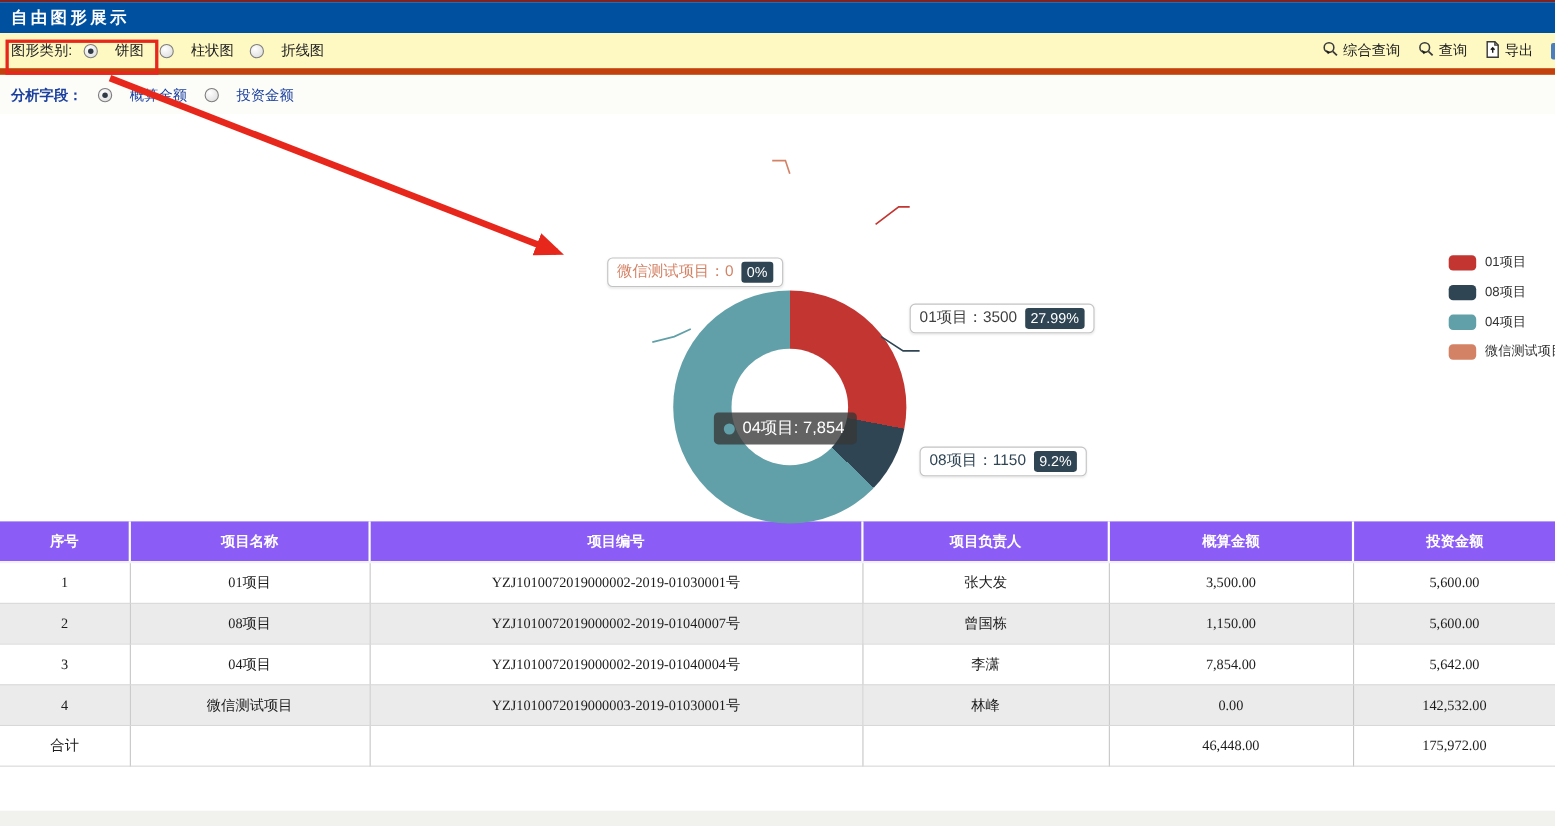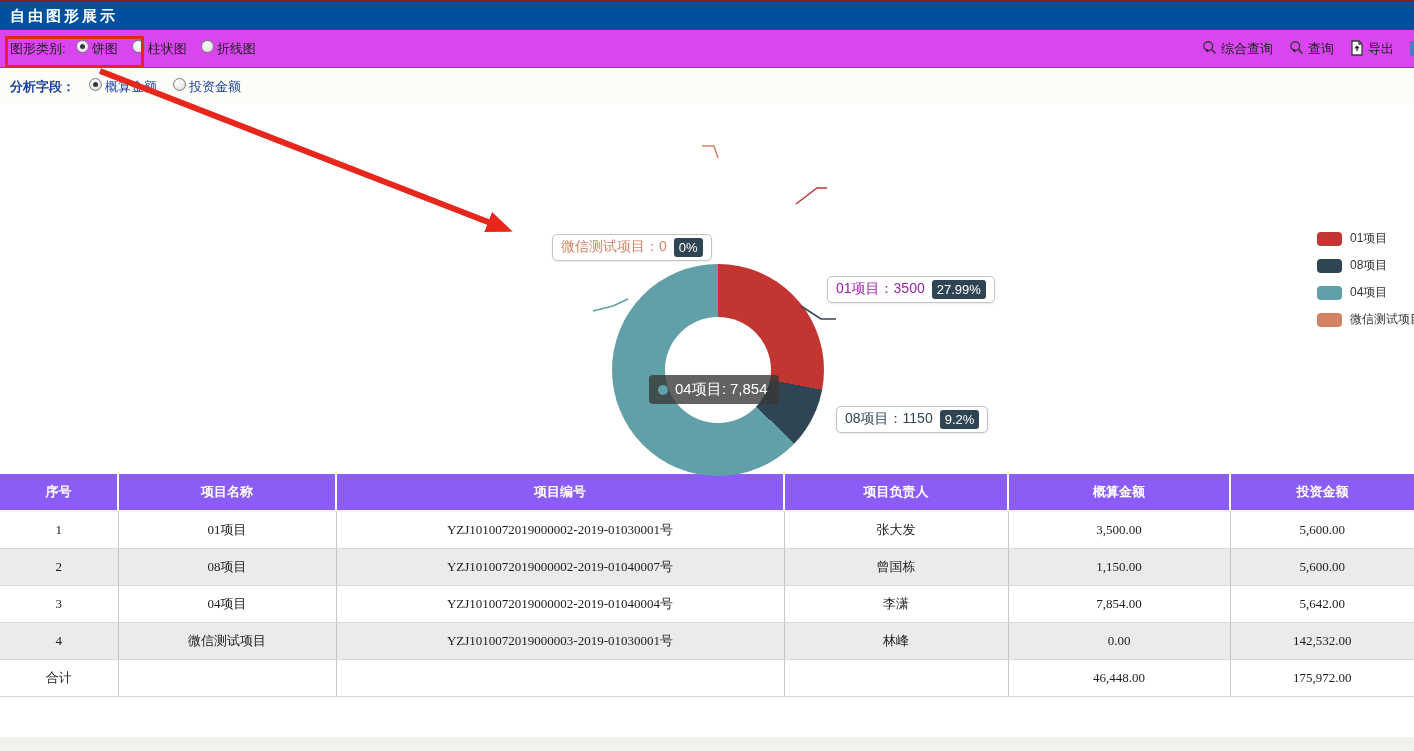--- a/index.html
+++ b/index.html
@@ -7,24 +7,24 @@
     font-family:"Liberation Sans", sans-serif; }
   .page { position:relative; width:1414px; height:751px; }
 
   .top-edge { position:absolute; left:0; top:0; width:1414px; height:2px; background:#7e2222; }
 
   .titlebar { position:absolute; left:0; top:2px; width:1414px; height:28px;
     background:#0050a0; display:flex; align-items:center; padding-left:10px; }
   .titlebar .title { color:#fff; font-size:15px; font-weight:bold; letter-spacing:3px; }
 
   .toolbar1 { position:absolute; left:0; top:30px; width:1414px; height:38px;
-    background:#d946ef; border-bottom:1px solid #c2410c; display:flex; align-items:center;
+    background:#fef9c3; border-bottom:6px solid #c2410c; display:flex; align-items:center;
     padding:0 8px 0 10px; font-size:13px; color:#222; }
   .toolbar1 .left-group { display:flex; align-items:center; gap:4px; }
-  .radio-opt { display:flex; align-items:flex-start; gap:3px; margin-right:10px; cursor:default; }
+  .radio-opt { display:flex; align-items:center; gap:16px; margin-right:10px; cursor:default; }
   .radio { width:13px; height:13px; border-radius:50%; border:1px solid #7d7d7d;
     background:radial-gradient(circle at 35% 30%, #ffffff, #d9d9d9); position:relative; flex:0 0 auto; }
   .radio.checked::after { content:""; position:absolute; inset:3px; border-radius:50%; background:#2f3a45; }
   .actions { margin-left:auto; display:flex; align-items:center; gap:16px; }
   .action { display:flex; align-items:flex-start; gap:4px; color:#222; }
   .action svg { display:block; }
   .sliver { width:10px; height:15px; background:#4a7ebd; border-radius:2px; margin-right:-14px; }
 
   .toolbar2 { position:absolute; left:0; top:69px; width:1414px; height:35px;
     background:#fcfcf8; display:flex; align-items:center; padding-left:10px;
@@ -159,21 +159,21 @@
   <div class="chart-area">
     <div class="donut" style="background: conic-gradient(rgb(194, 53, 49) 0deg, rgb(194, 53, 49) 100.768deg, rgb(47, 69, 84) 100.768deg, rgb(47, 69, 84) 133.877deg, rgb(97, 160, 168) 133.877deg, rgb(97, 160, 168) 360deg, rgb(212, 130, 101) 360deg, rgb(212, 130, 101) 360deg);">
       <div class="donut-hole"></div>
     </div>
 
     <div class="pie-label lbl-wechat">
       <span style="color: rgb(212, 130, 101);">微信测试项目：0</span>
       <span class="pct-badge">0%</span>
     </div>
     <div class="pie-label lbl-p01">
-      <span style="color: #a21caf;">01项目：3500</span>
+      <span style="color: #404040;">01项目：3500</span>
       <span class="pct-badge">27.99%</span>
     </div>
     <div class="pie-label lbl-p08">
       <span style="color: rgb(47, 69, 84);">08项目：1150</span>
       <span class="pct-badge">9.2%</span>
     </div>
 
     <div class="tooltip">
       <span class="dot"></span>
       <span>04项目: 7,854</span>

